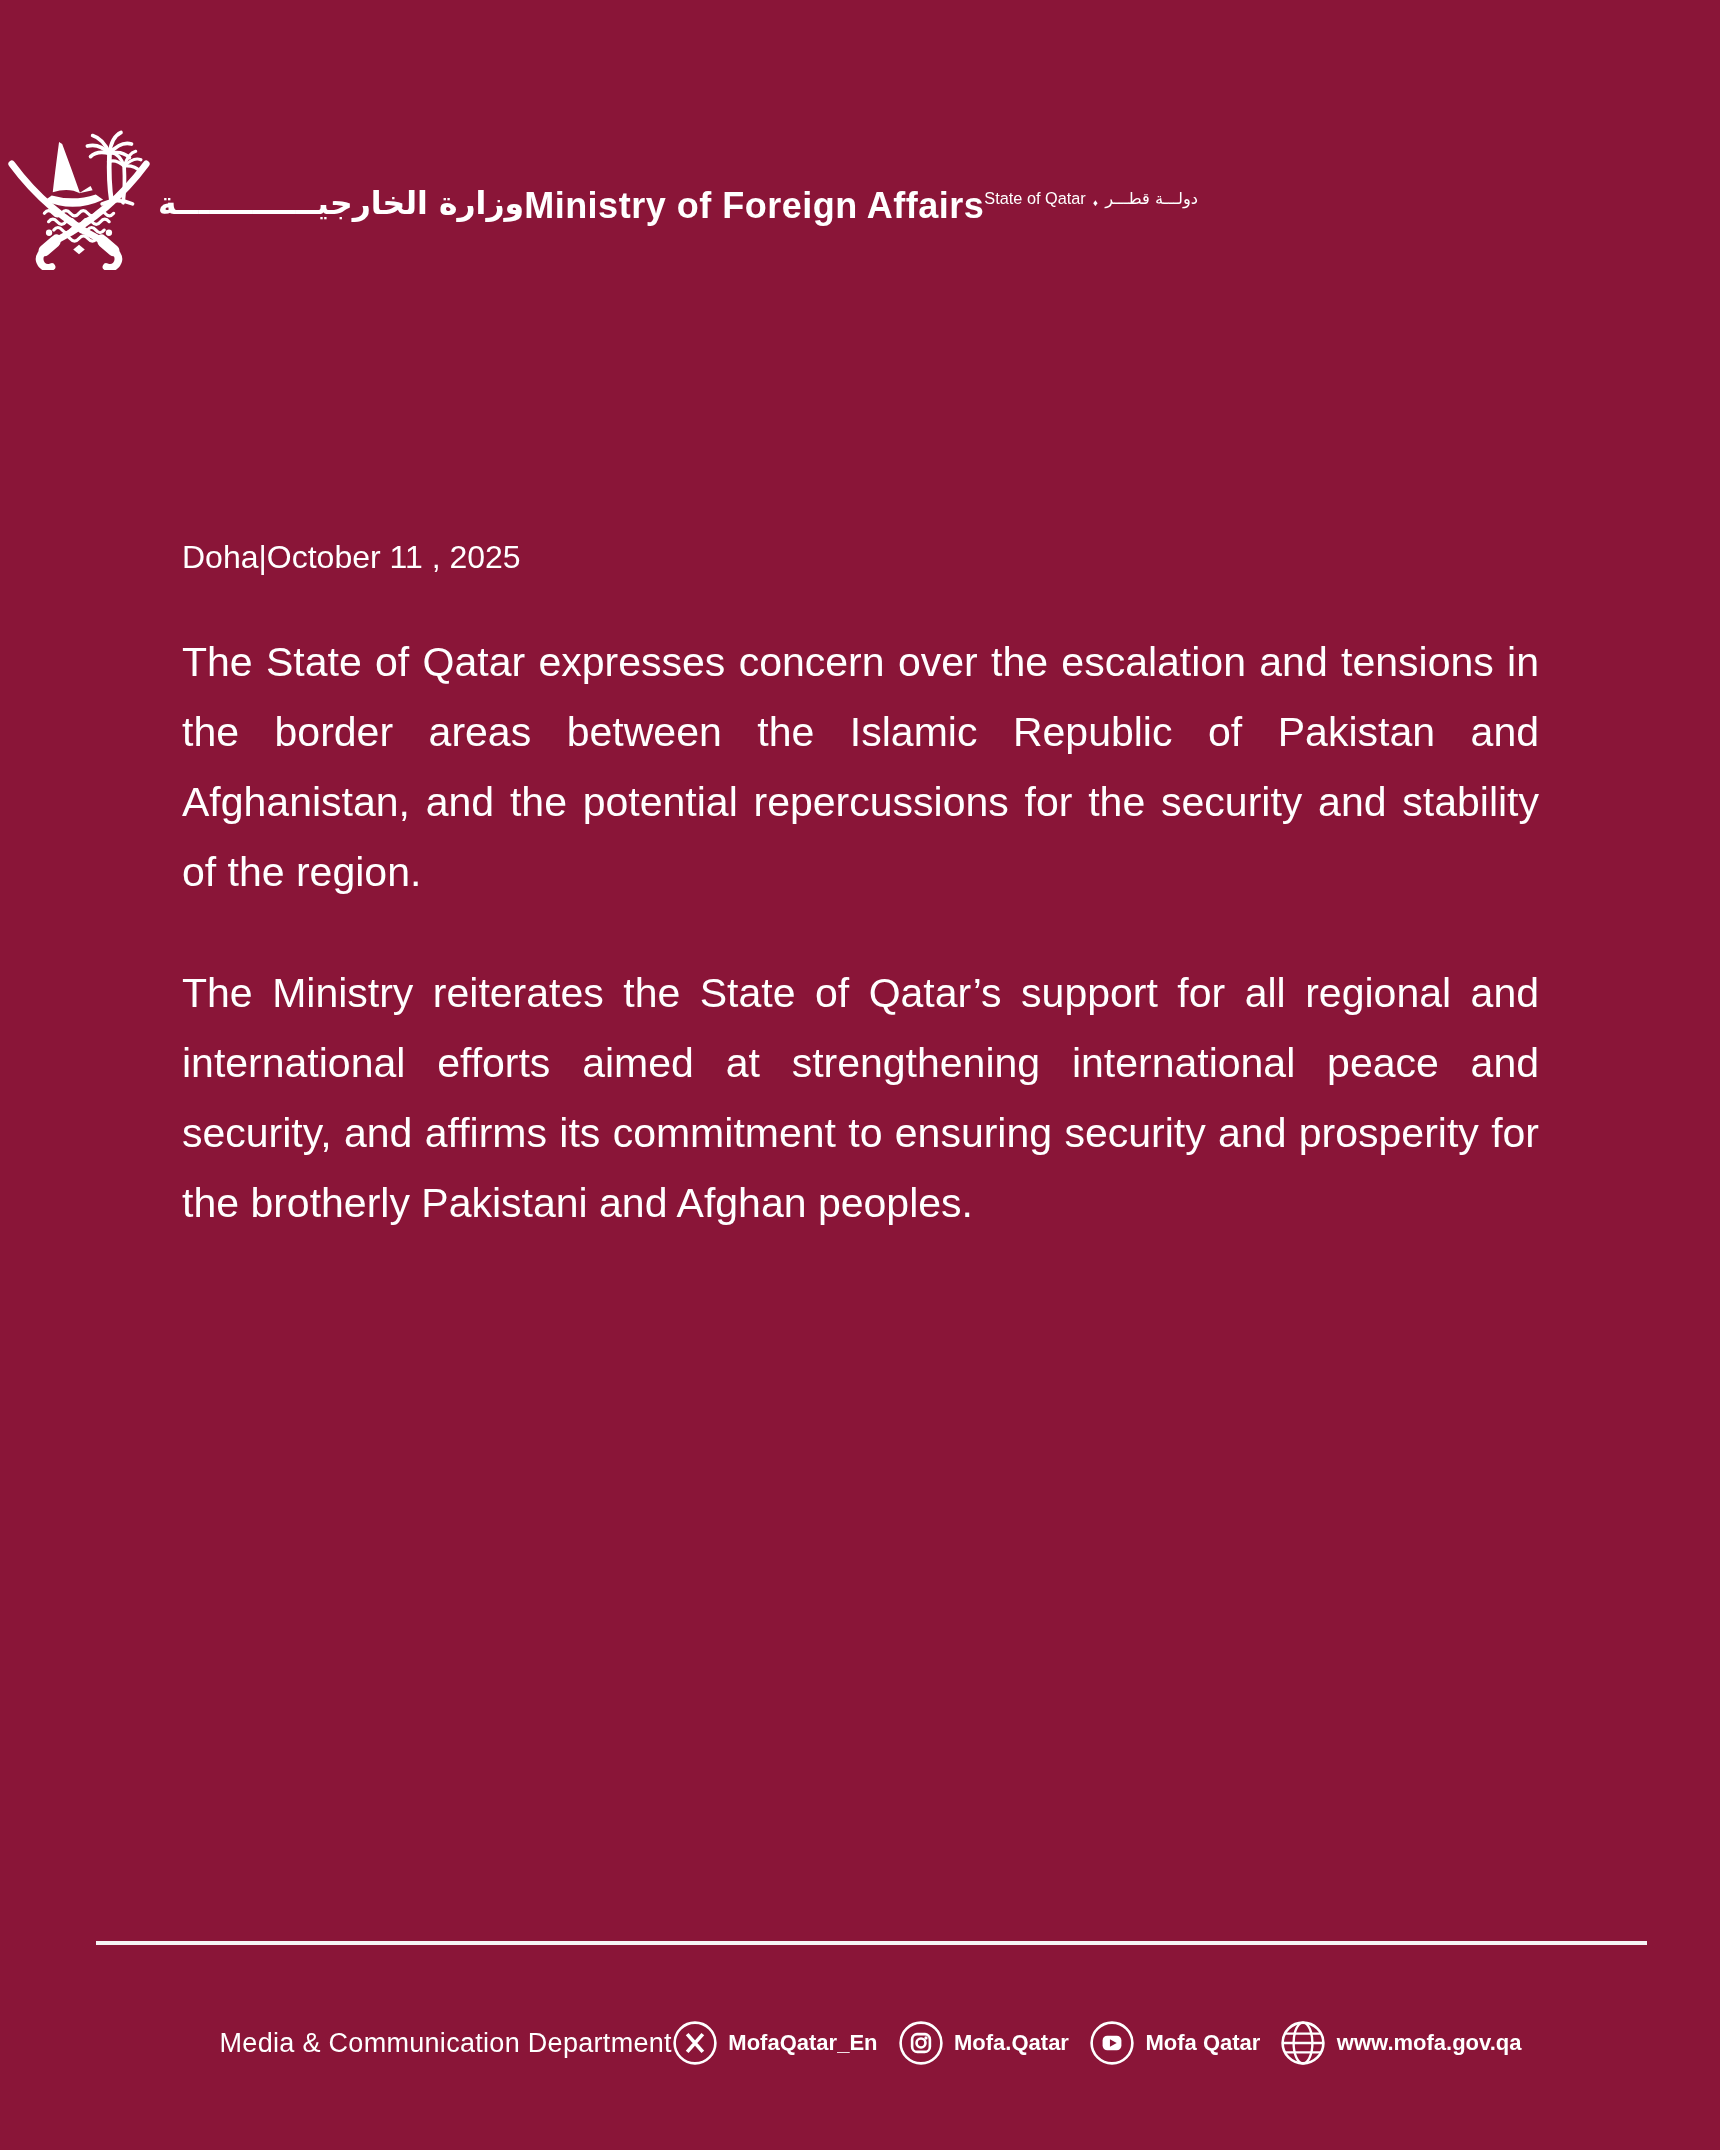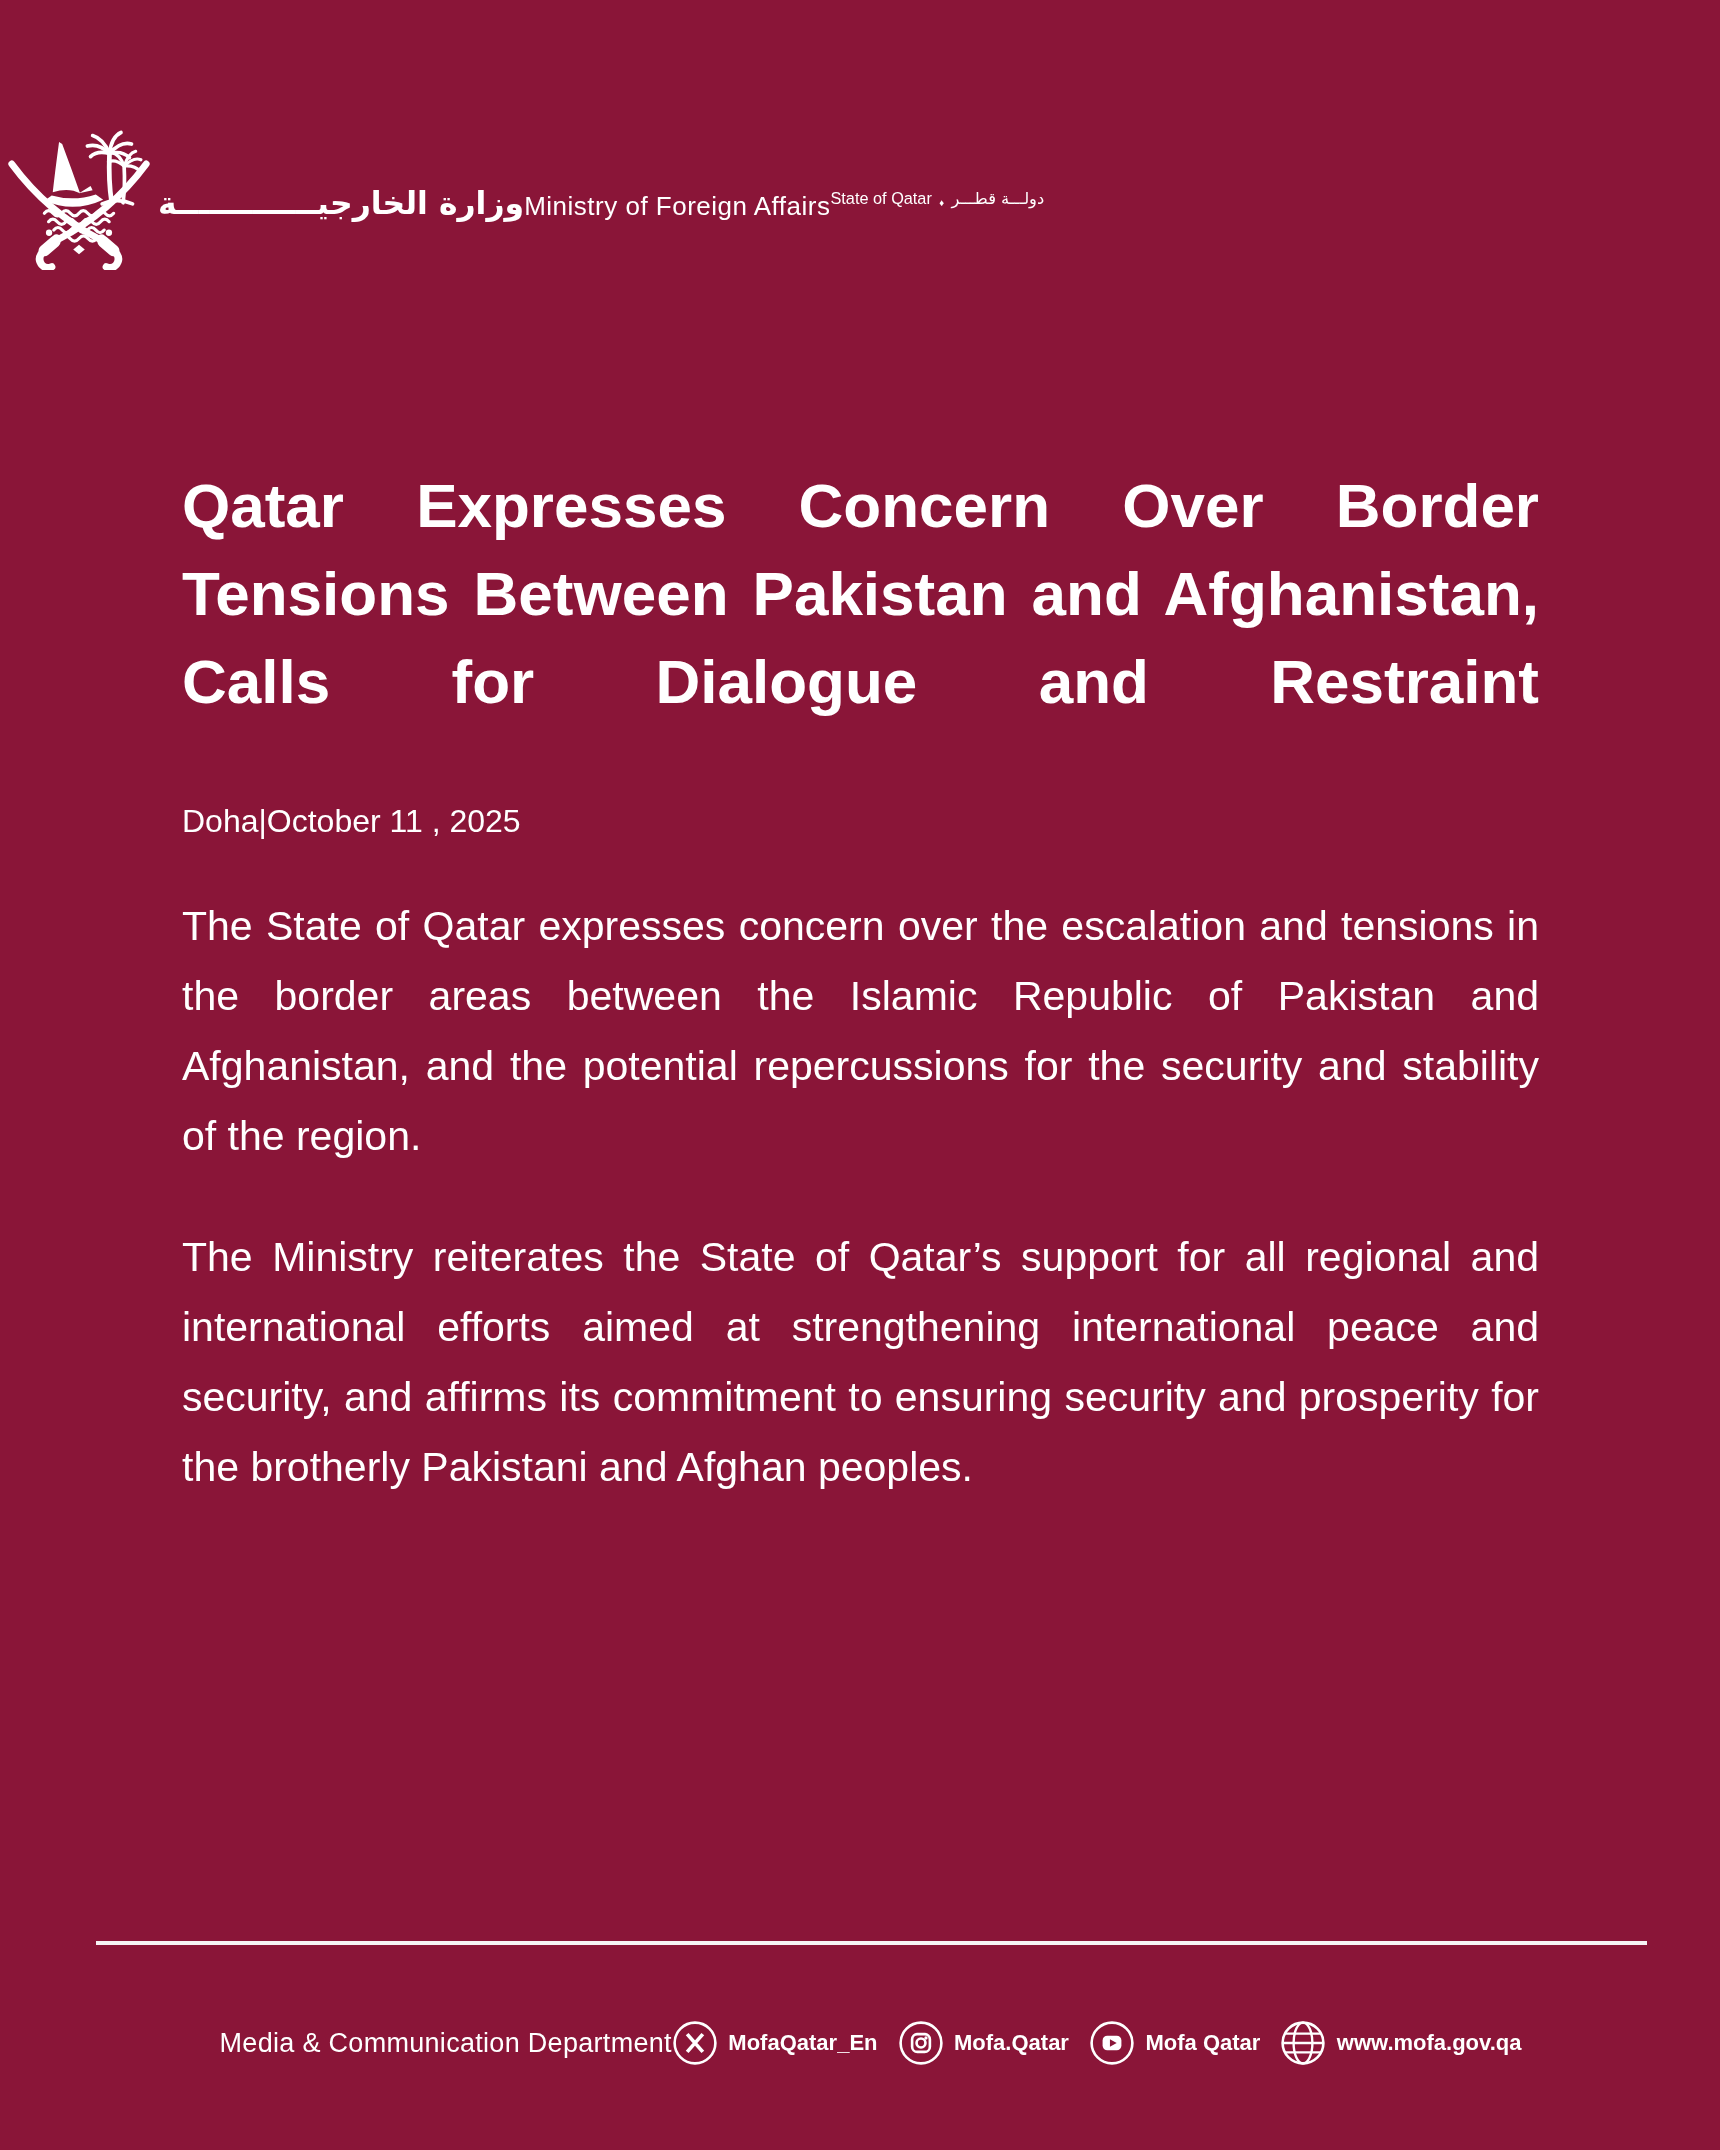--- a/index.html
+++ b/index.html
@@ -21,21 +21,21 @@
     text-align: center;
   }
   .emblem { width: 158px; height: 147px; display: block; }
   .ministry-ar {
     margin-top: 12.6px;
     font-family: "DejaVu Sans", "Liberation Sans", sans-serif;
     font-size: 31.5px; font-weight: 700; line-height: 1.15;
   }
   .ministry-en {
     margin-top: 19px;
-    font-size: 26px; font-weight: 400; letter-spacing: 0.5px;
+    font-size: 36px; font-weight: 700; letter-spacing: 0.5px;
   }
   .tagline {
     margin-top: 3px;
     display: flex; align-items: flex-end; gap: 7.4px;
     font-size: 16.3px; font-weight: 500;
   }
   .tagline .sep { font-size: 9.5px; line-height: 1; }
   .ar { font-family: "DejaVu Sans", "Liberation Sans", sans-serif; }
 
   
@@ -135,25 +135,20 @@
     <div class="ministry-ar" dir="rtl">وزارة الخارجيـــــــــــــة</div>
     <div class="ministry-en">Ministry of Foreign Affairs</div>
     <div class="tagline">
       <span>State of Qatar</span>
       <span class="sep">♦</span>
       <span class="ar" dir="rtl">دولـــة قطـــر</span>
     </div>
   </header>
 
   <main class="content">
-    <h1 class="headline">
-      <span class="hl-line">Qatar Expresses Concern Over Border</span>
-      <span class="hl-line">Tensions Between Pakistan and Afghanistan,</span>
-      <span class="hl-line">Calls for Dialogue and Restraint</span>
-    </h1>
 
     <div class="dateline">Doha|October 11 , 2025</div>
 
     <div class="body-copy">
       <p>The State of Qatar expresses concern over the escalation and tensions in the border areas between the Islamic Republic of Pakistan and Afghanistan, and the potential repercussions for the security and stability of the region.</p>
       <p>The Ministry reiterates the State of Qatar’s support for all regional and international efforts aimed at strengthening international peace and security, and affirms its commitment to ensuring security and prosperity for the brotherly Pakistani and Afghan peoples.</p>
     </div>
   </main>
 
   <div class="divider"></div>

